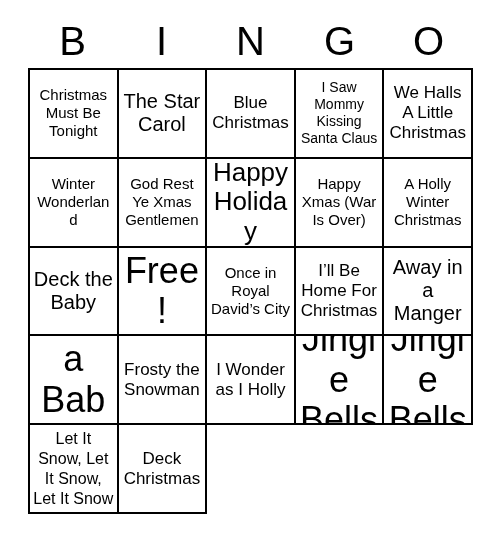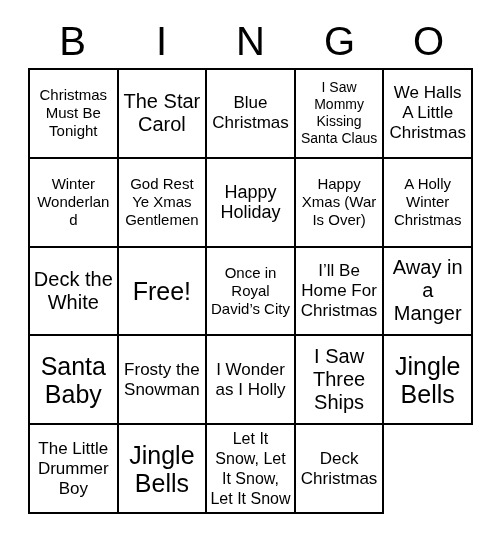--- a/index.html
+++ b/index.html
@@ -67,22 +67,22 @@
     background: #ffffff;
   }
   .cell-text {
     display: block;
     width: 100%;
     line-height: 1.16;
     word-wrap: break-word;
     hyphens: none;
   }
   
-  .fs-xxl .cell-text { font-size: 25px; line-height: 1.12; }
-  .fs-xl  .cell-text { font-size: 18px; line-height: 1.14; }
+  .fs-xxl .cell-text { font-size: 36px; line-height: 1.12; }
+  .fs-xl  .cell-text { font-size: 26px; line-height: 1.14; }
   .fs-lg  .cell-text { font-size: 20px; line-height: 1.15; }
   .fs-md  .cell-text { font-size: 17px; line-height: 1.18; }
   .fs-sm  .cell-text { font-size: 15px; line-height: 1.2; }
   .fs-xs  .cell-text { font-size: 14px; line-height: 1.22; }
   .fs-xxs .cell-text { font-size: 16px; line-height: 1.25; }
 </style>
 </head>
 <body>
 
 <div class="card">
@@ -120,21 +120,21 @@
       <div class="cell fs-xl">
         <span class="cell-text">Happy Holiday</span>
       </div>
       <div class="cell fs-sm">
         <span class="cell-text">Happy Xmas (War Is Over)</span>
       </div>
       <div class="cell fs-sm">
         <span class="cell-text">A Holly Winter Christmas</span>
       </div>
       <div class="cell fs-lg">
-        <span class="cell-text">Deck the White</span>
+        <span class="cell-text">Deck the Baby</span>
       </div>
       <div class="cell fs-xxl">
         <span class="cell-text">Free!</span>
       </div>
       <div class="cell fs-sm">
         <span class="cell-text">Once in Royal David’s City</span>
       </div>
       <div class="cell fs-md">
         <span class="cell-text">I’ll Be Home For Christmas</span>
       </div>
@@ -143,28 +143,22 @@
       </div>
       <div class="cell fs-xxl">
         <span class="cell-text">Santa Baby</span>
       </div>
       <div class="cell fs-md">
         <span class="cell-text">Frosty the Snowman</span>
       </div>
       <div class="cell fs-md">
         <span class="cell-text">I Wonder as I Holly</span>
       </div>
-      <div class="cell fs-lg">
-        <span class="cell-text">I Saw Three Ships</span>
-      </div>
       <div class="cell fs-xxl">
         <span class="cell-text">Jingle Bells</span>
-      </div>
-      <div class="cell fs-md">
-        <span class="cell-text">The Little Drummer Boy</span>
       </div>
       <div class="cell fs-xxl">
         <span class="cell-text">Jingle Bells</span>
       </div>
       <div class="cell fs-xxs">
         <span class="cell-text">Let It Snow, Let It Snow, Let It Snow</span>
       </div>
       <div class="cell fs-md">
         <span class="cell-text">Deck Christmas</span>
       </div>

